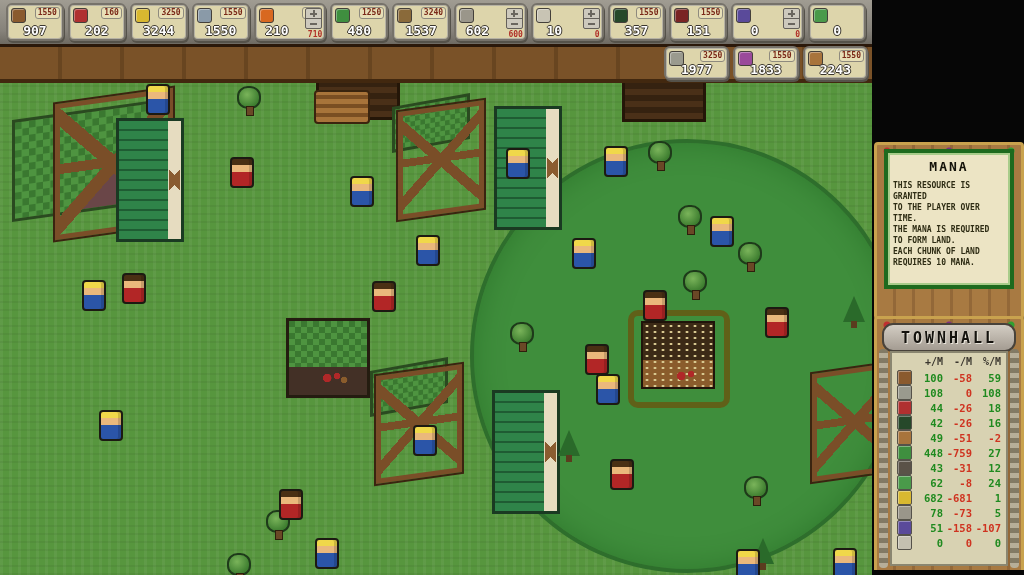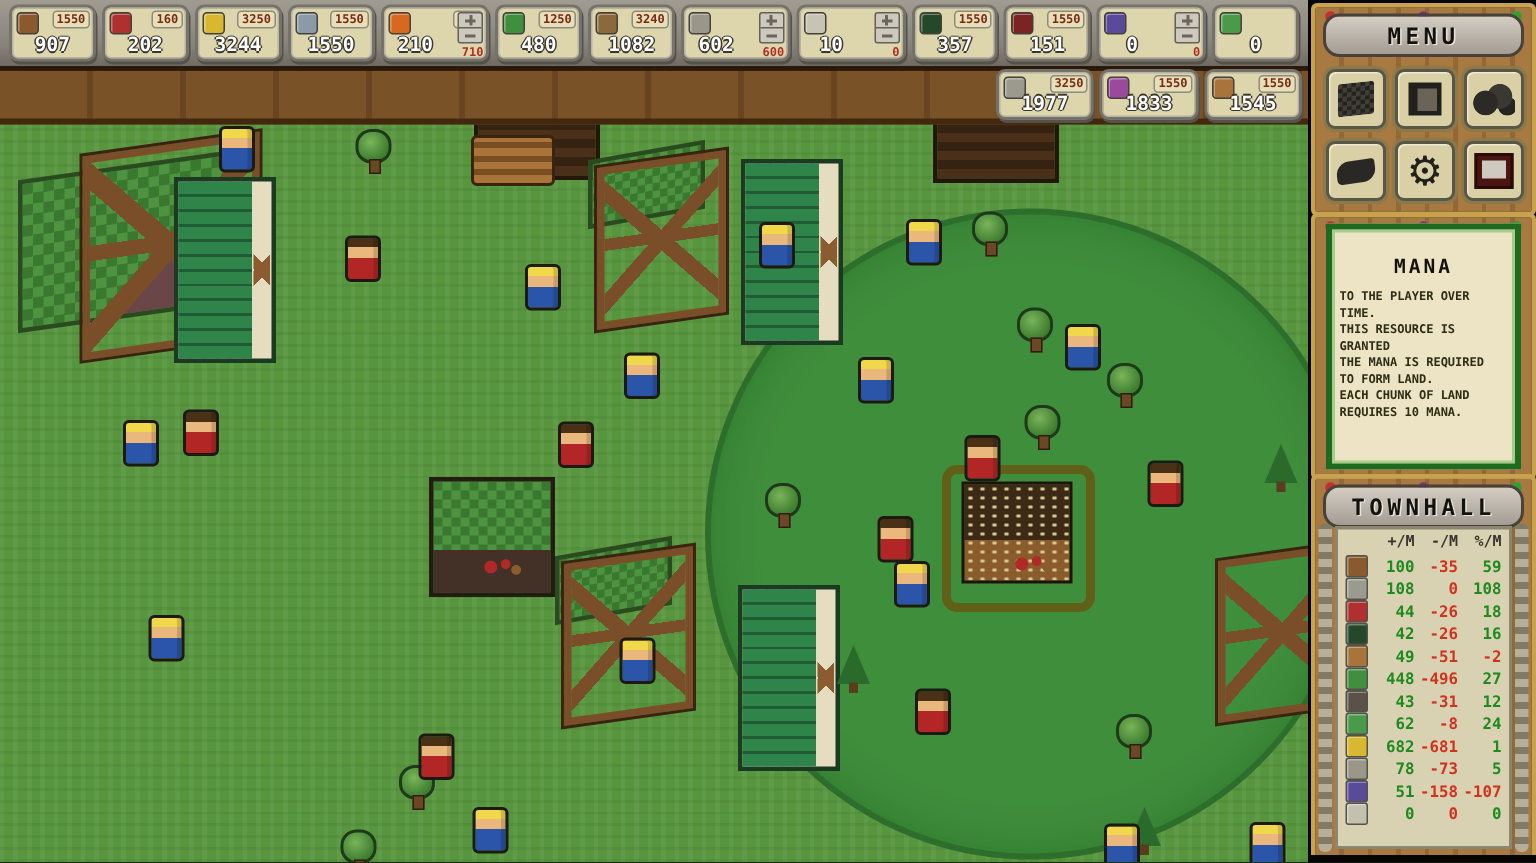--- a/index.html
+++ b/index.html
@@ -59,21 +59,21 @@
   .ic-rocks{width:28px;height:22px;
      background:radial-gradient(circle at 30% 62%,#2c2a26 8px,rgba(0,0,0,0) 8.5px),
                 radial-gradient(circle at 64% 42%,#3a3832 8px,rgba(0,0,0,0) 8.5px),
                 radial-gradient(circle at 82% 72%,#26241f 6px,rgba(0,0,0,0) 6.5px);}
   .ic-plow{width:26px;height:15px;background:#2a2824;border-radius:9px 2px 9px 3px;transform:rotate(-8deg);}
   .ic-gear{font-size:27px;color:#22201c;line-height:1;font-family:"DejaVu Sans",sans-serif;}
   .ic-save{width:22px;height:20px;background:#4a1410;border:2px solid #2a0a08;position:relative;}
   .ic-save::after{content:"";position:absolute;left:3px;top:3px;right:3px;bottom:5px;background:#cfc9bf;}
   #panel-help{top:142px;height:172px;}
   .mana-box{margin:4px 7px;height:124px;background:#ece4c4;border:4px solid #1e6a1e;
-     box-shadow:inset 0 0 0 2px #a8cc8a;padding:16px 5px;}
+     box-shadow:inset 0 0 0 2px #a8cc8a;padding:4px 5px;}
   .mana-title{text-align:center;font-size:13px;font-weight:bold;letter-spacing:2px;color:#14120a;margin:2px 0 6px;}
   .mana-line{font-size:8px;line-height:11px;font-weight:bold;color:#2e2c14;letter-spacing:0px;}
   #panel-town{top:316px;height:251px;border-bottom:none;border-radius:4px 4px 0 0;}
   .th-body{position:absolute;left:13px;right:13px;top:32px;bottom:4px;background:#d8d2b2;
      border:2px solid #8a8670;padding:2px 3px;}
   .chain{position:absolute;top:30px;bottom:2px;width:9px;
      background:repeating-linear-gradient(0deg,#b8b4a2 0 5px,#7e7a68 5px 10px);
      border-radius:4px;opacity:.9;}
   .chain.l{left:2px;} .chain.r{right:2px;}
   .th-head{display:grid;grid-template-columns:17px 1fr 1fr 1fr;font-size:10px;font-weight:bold;
@@ -238,21 +238,21 @@
           <div class="stepval">710</div>
         </div>
         <div class="slot">
           <div class="res-icon" style="background: rgb(63, 143, 63);"></div>
           <div class="cap">1250</div>
           <div class="val">480</div>
         </div>
         <div class="slot">
           <div class="res-icon" style="background: rgb(138, 106, 58);"></div>
           <div class="cap">3240</div>
-          <div class="val">1082</div>
+          <div class="val">1537</div>
         </div>
         <div class="slot wide has-step">
           <div class="res-icon" style="background: rgb(154, 150, 138);"></div>
           <div class="val">602</div>
           <div class="stepper">
             <div class="sbtn plus"></div>
             <div class="sbtn minus"></div>
           </div>
           <div class="stepval">600</div>
         </div>
@@ -296,57 +296,34 @@
           <div class="val">1977</div>
         </div>
         <div class="slot">
           <div class="res-icon" style="background: rgb(154, 74, 154);"></div>
           <div class="cap">1550</div>
           <div class="val">1833</div>
         </div>
         <div class="slot">
           <div class="res-icon" style="background: rgb(168, 116, 60);"></div>
           <div class="cap">1550</div>
-          <div class="val">1545</div>
+          <div class="val">2243</div>
         </div>
       </div>
   </div>
 
   <div id="sidebar">
 
-    <div id="panel-menu" class="panel">
-      <div class="hdr">MENU</div>
-      <div class="mgrid">
-        <div class="mbtn">
-            <div class="ic-blueprint"></div>
-          </div>
-        <div class="mbtn">
-            <div class="ic-construction"></div>
-          </div>
-        <div class="mbtn">
-            <div class="ic-rocks"></div>
-          </div>
-        <div class="mbtn">
-            <div class="ic-plow"></div>
-          </div>
-        <div class="mbtn">
-            <div class="ic-gear">⚙</div>
-          </div>
-        <div class="mbtn">
-            <div class="ic-save"></div>
-          </div>
-      </div>
-    </div>
 
     <div id="panel-help" class="panel">
       <div class="mana-box">
         <div class="mana-title">MANA</div>
         <div id="help-lines">
+            <div class="mana-line">THIS RESOURCE IS GRANTED</div>
             <div class="mana-line">TO THE PLAYER OVER TIME.</div>
-            <div class="mana-line">THIS RESOURCE IS GRANTED</div>
             <div class="mana-line">THE MANA IS REQUIRED</div>
             <div class="mana-line">TO FORM LAND.</div>
             <div class="mana-line">EACH CHUNK OF LAND</div>
             <div class="mana-line">REQUIRES 10 MANA.</div>
           </div>
       </div>
     </div>
 
     <div id="panel-town" class="panel">
       <div class="hdr">TOWNHALL</div>
@@ -356,21 +333,21 @@
         <div class="th-head">
           <span></span>
           <span>+/M</span>
           <span>-/M</span>
           <span>%/M</span>
         </div>
         <div id="th-rows">
             <div class="th-row">
               <div class="th-ic" style="background: rgb(138, 90, 46);"></div>
               <span class="pos">100</span>
-              <span class="neg">-35</span>
+              <span class="neg">-58</span>
               <span class="pos">59</span>
             </div>
             <div class="th-row">
               <div class="th-ic" style="background: rgb(154, 154, 142);"></div>
               <span class="pos">108</span>
               <span class="neg">0</span>
               <span class="pos">108</span>
             </div>
             <div class="th-row">
               <div class="th-ic" style="background: rgb(176, 48, 48);"></div>
@@ -386,21 +363,21 @@
             </div>
             <div class="th-row">
               <div class="th-ic" style="background: rgb(168, 116, 60);"></div>
               <span class="pos">49</span>
               <span class="neg">-51</span>
               <span class="neg">-2</span>
             </div>
             <div class="th-row">
               <div class="th-ic" style="background: rgb(63, 143, 63);"></div>
               <span class="pos">448</span>
-              <span class="neg">-496</span>
+              <span class="neg">-759</span>
               <span class="pos">27</span>
             </div>
             <div class="th-row">
               <div class="th-ic" style="background: rgb(90, 82, 72);"></div>
               <span class="pos">43</span>
               <span class="neg">-31</span>
               <span class="pos">12</span>
             </div>
             <div class="th-row">
               <div class="th-ic" style="background: rgb(74, 154, 74);"></div>

